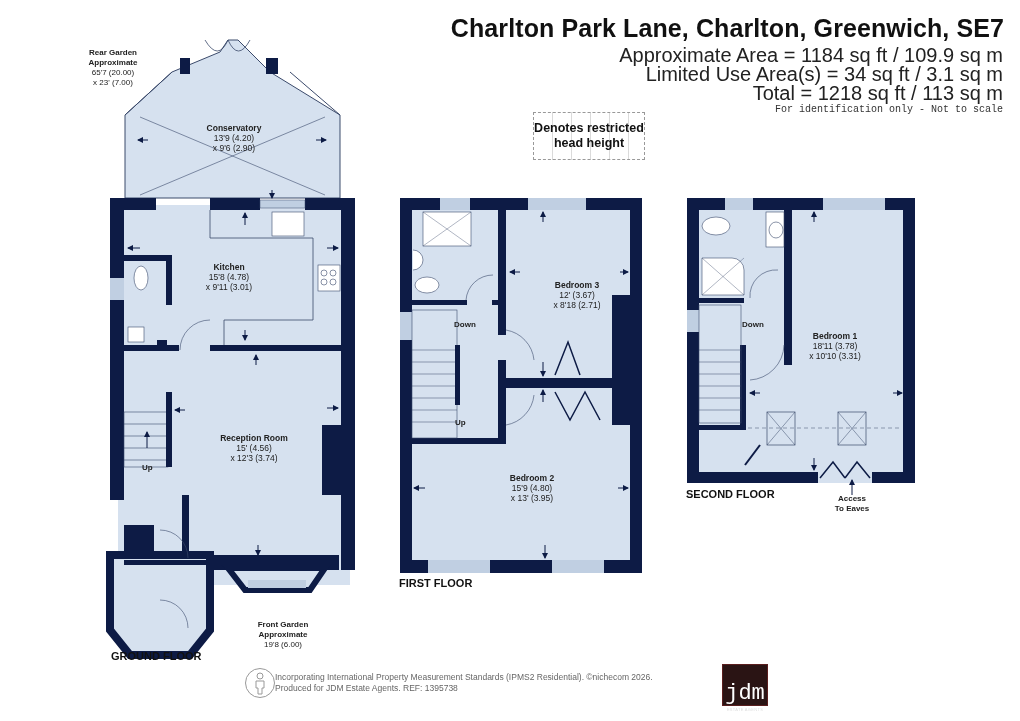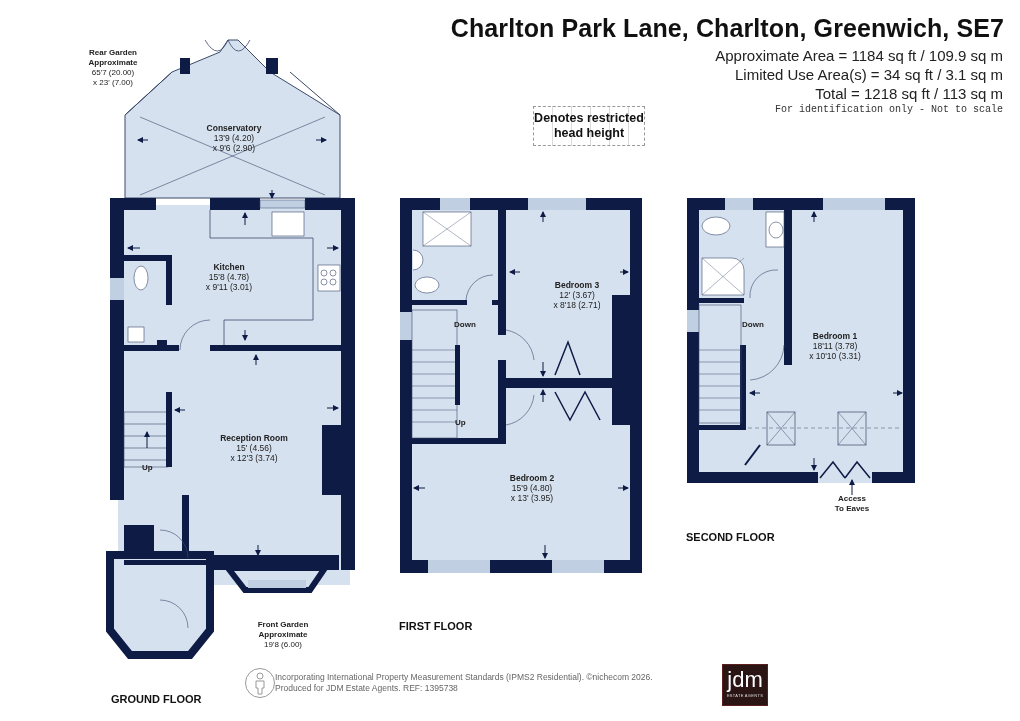--- a/index.html
+++ b/index.html
@@ -1,32 +1,32 @@
 <!DOCTYPE html>
 <html><head>
 <meta charset="utf-8">
 <style>
   html, body { margin:0; padding:0; background:#ffffff; }
   body { width:1020px; height:721px; position:relative; overflow:hidden; font-family:"Liberation Sans", sans-serif; color:#111; }
   .abs { position:absolute; }
   .title { right:16px; top:14px; font-size:25px; font-weight:bold; letter-spacing:0.1px; white-space:nowrap; }
-  .areas { right:17px; top:46px; text-align:right; font-size:15px; line-height:19px; color:#222; }
+  .areas { right:17px; top:46px; text-align:right; font-size:20px; line-height:19px; color:#222; }
   .disclaimer { right:17px; top:104px; font-size:10px; color:#333;font-family:Liberation Mono, monospace; }
-  .restricted { left:533px; top:106px; width:112px; height:40px; border:1px dashed #999; box-sizing:border-box; display:flex; flex-direction:column; align-items:center; justify-content:center; font-weight:bold; font-size:12.5px; line-height:15px; text-align:center; background-image: repeating-linear-gradient(90deg, transparent 0 18px, rgba(150,150,150,0.35) 18px 19px); }
+  .restricted { left:533px; top:112px; width:112px; height:48px; border:1px dashed #999; box-sizing:border-box; display:flex; flex-direction:column; align-items:center; justify-content:center; font-weight:bold; font-size:12.5px; line-height:15px; text-align:center; background-image: repeating-linear-gradient(90deg, transparent 0 18px, rgba(150,150,150,0.35) 18px 19px); }
   svg { position:absolute; left:0; top:0; }
   .room-label { position:absolute; text-align:center; font-size:8.5px; line-height:10px; color:#222; white-space:nowrap; transform:translateX(-50%); }
   .room-label .name { font-weight:bold; }
-  .floor-label { position:absolute; font-weight:bold; font-size:11px; color:#111;margin-top:43px; }
+  .floor-label { position:absolute; font-weight:bold; font-size:11px; color:#111; }
   .small-bold { position:absolute; font-size:8px; font-weight:bold; color:#222; }
   .garden { position:absolute; text-align:center; font-size:8px; line-height:10px; color:#222; transform:translateX(-50%); white-space:nowrap; }
   .garden .b { font-weight:bold; }
   .footer { left:275px; top:672px; font-size:8.5px; line-height:11px; color:#666; }
   .footer-icon { left:245px; top:668px; width:28px; height:28px; border:1px solid #999; border-radius:50%; }
   .logo { left:722px; top:664px; width:44px; height:40px; background:#2a1414; border:1px solid #5a1e1e; color:#fff; text-align:center; }
-  .logo .jdm { font-family:Liberation Sans, sans-serif; font-size:22px; line-height:26px; display:block; margin-top:2px; }
+  .logo .jdm { font-family:Liberation Mono, monospace; font-size:22px; line-height:26px; display:block; margin-top:16px; }
   .logo .sub { font-size:4px; letter-spacing:0.3px; display:block; color:#ddd; }
 </style>
 </head>
 <body>
 
 <div class="abs title">Charlton Park Lane, Charlton, Greenwich, SE7</div>
 <div class="abs areas">
   <div>Approximate Area = 1184 sq ft / 109.9 sq m</div>
   <div>Limited Use Area(s) = 34 sq ft / 3.1 sq m</div>
   <div>Total = 1218 sq ft / 113 sq m</div>

